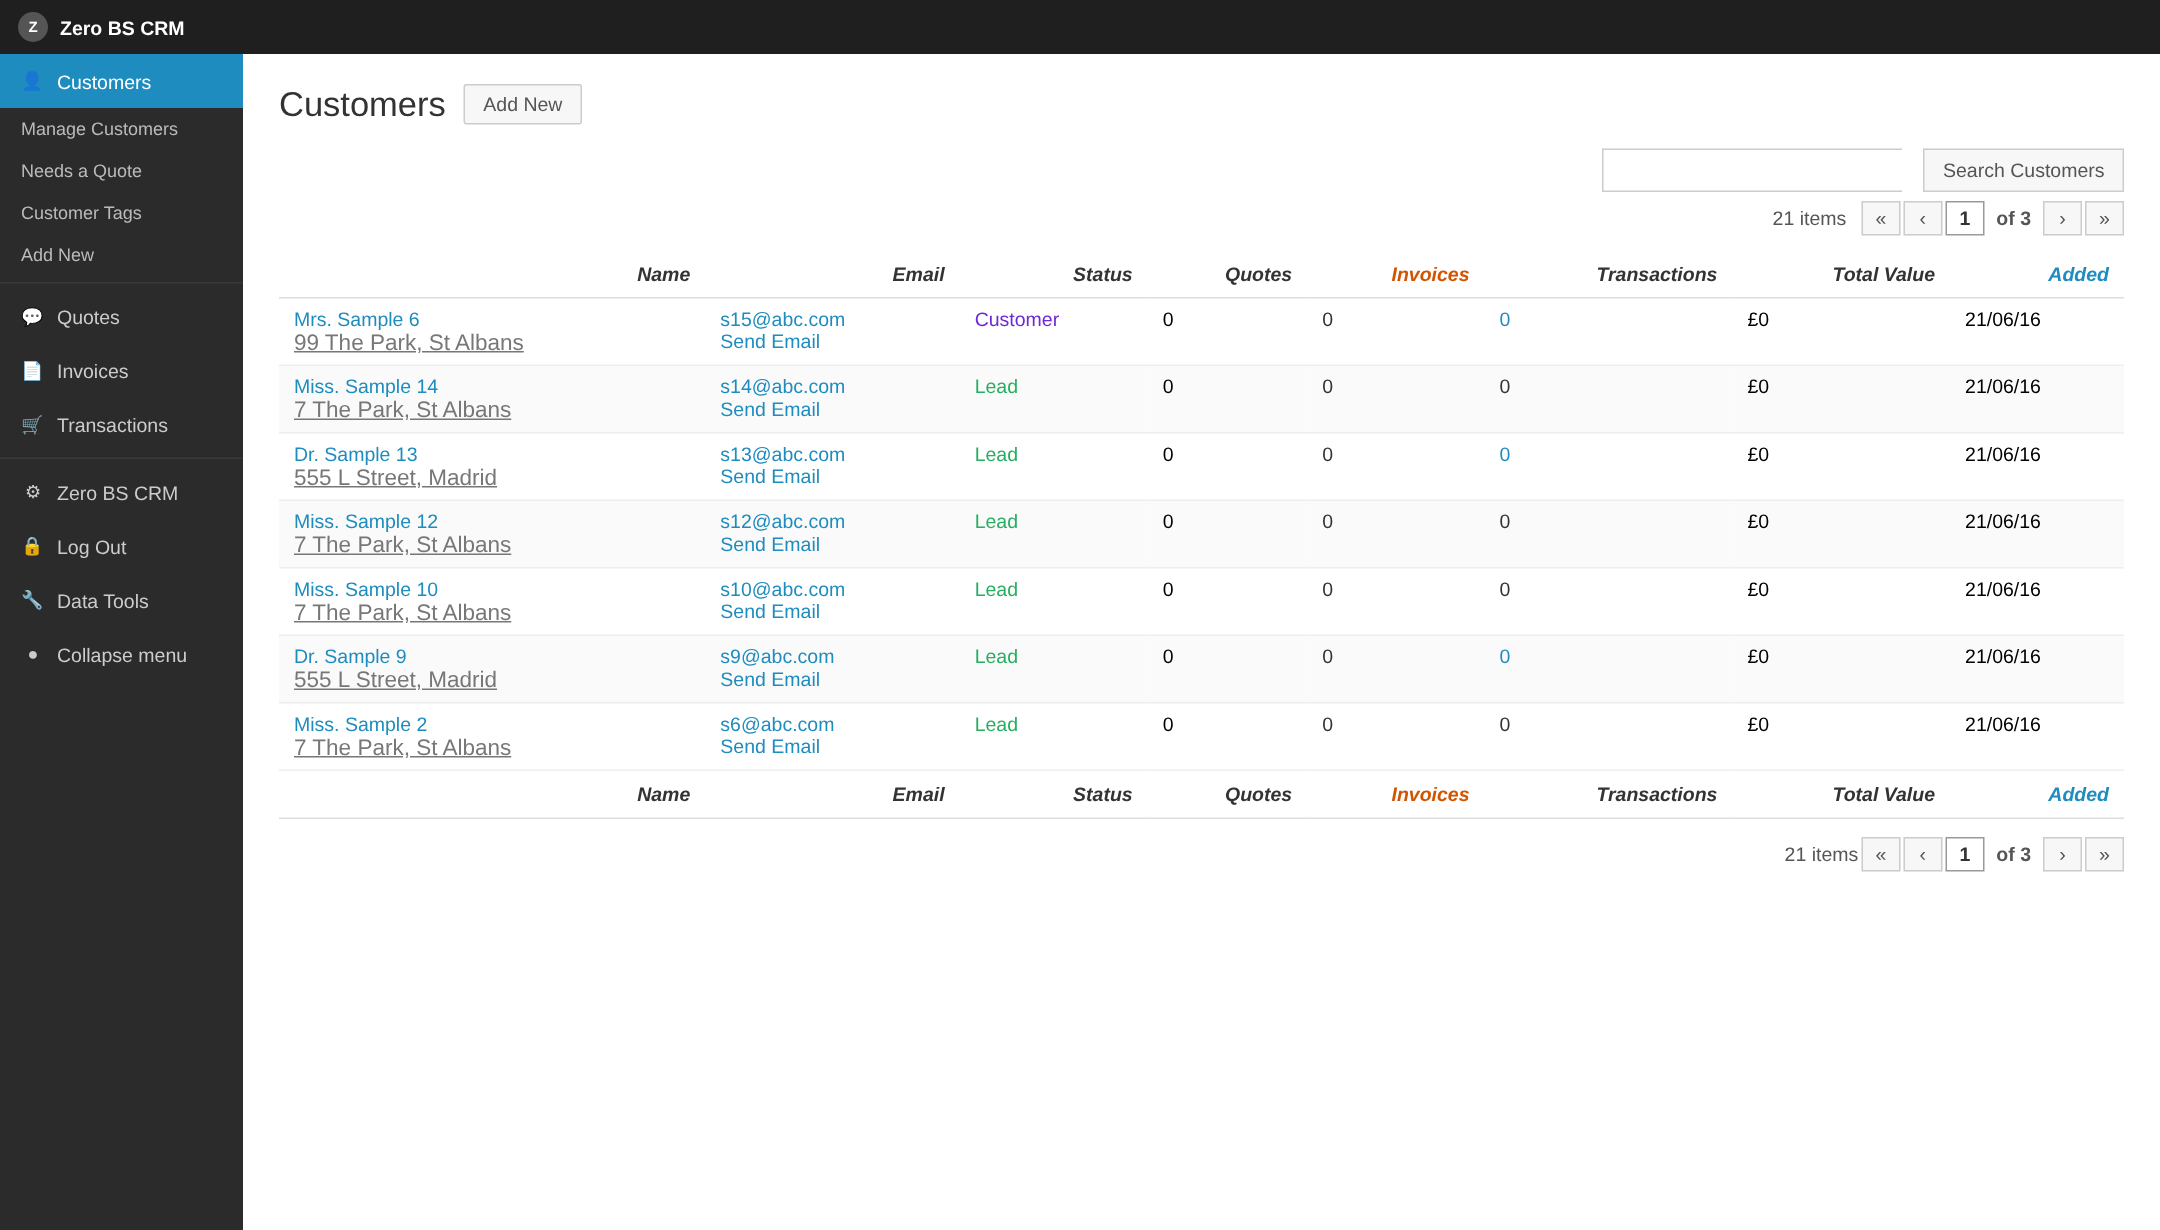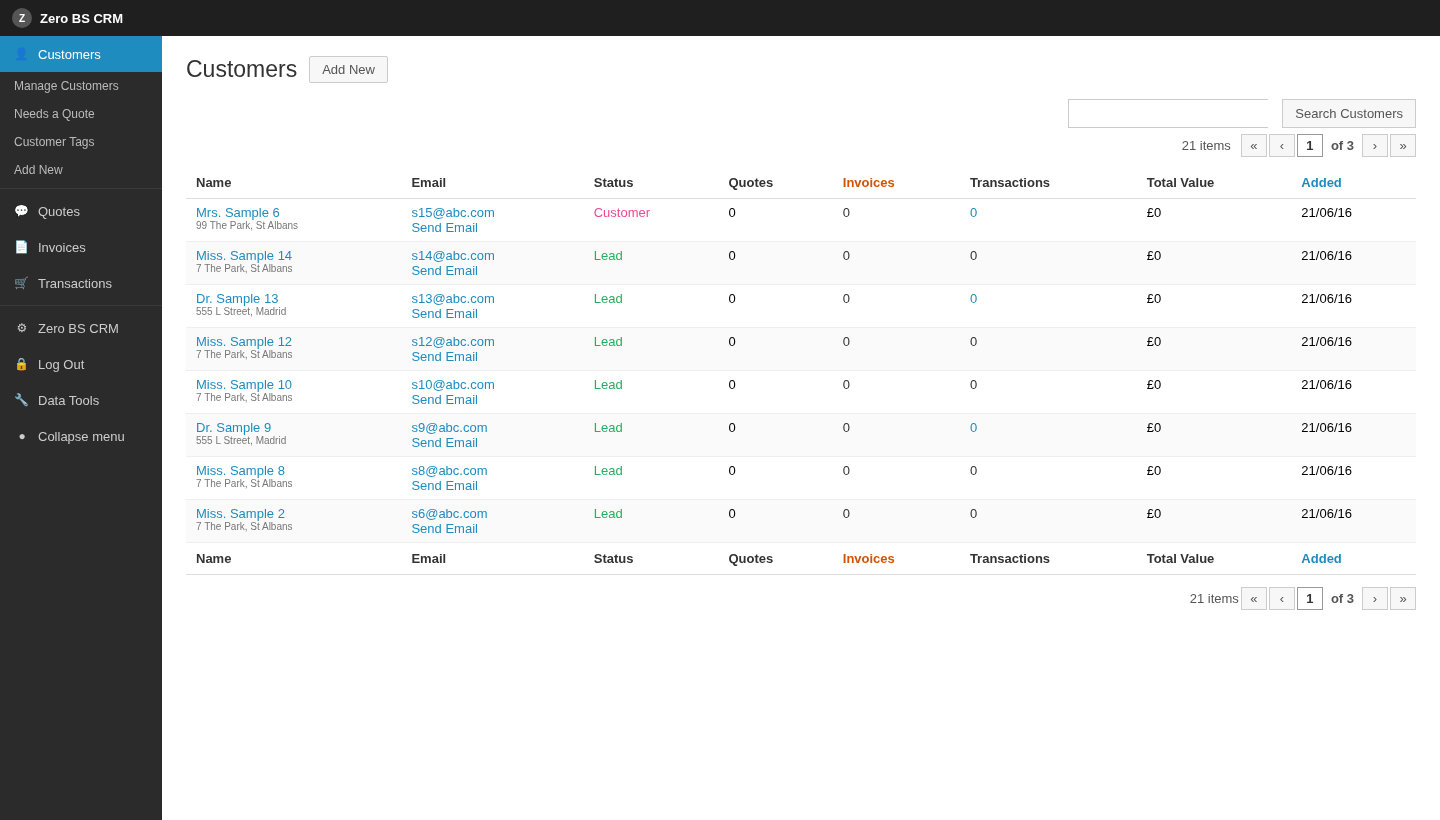--- a/index.html
+++ b/index.html
@@ -163,48 +163,50 @@
       font-weight: bold;
     }
 
     
     .customers-table {
       width: 100%;
       border-collapse: collapse;
       font-size: 13px;
     }
     .customers-table th {
-      text-align: left;
+      text-align: right;
       padding: 8px 10px;
       border-bottom: 1px solid #ddd;
       font-weight: 600;
       color: #333;
       background: #fff;
+      font-style: italic;
     }
     .customers-table th.col-invoices,
     .customers-table td.col-invoices,
     .customers-table th.col-added,
     .customers-table td.col-added {
       color: #d35400;
     }
     .customers-table tr td {
       padding: 6px 10px;
       vertical-align: top;
       border-bottom: 1px solid #eee;
     }
     .customers-table tr:nth-child(even) td { background: #fafafa; }
     .customer-name a, .customer-email a {
       color: #1e8cbf;
       text-decoration: none;
     }
     .customer-address {
       color: #777;
-      font-size: 10px;
-    }
-    .status-customer { color: #ec4899; }
+      font-size: 15px;
+      text-decoration: underline;
+    }
+    .status-customer { color: #6d28d9; }
     .status-lead { color: #27ae60; }
 
     .bottom-pagination-row {
       display: flex;
       justify-content: flex-end;
       align-items: center;
       gap: 2px;
       padding: 12px 0 4px 0;
       font-size: 13px;
       color: #555;
@@ -396,36 +398,20 @@
       </td>
       <td><span class="status-lead">Lead</span></td>
       <td>0</td>
       <td class="col-invoices" style="color:#333;">0</td>
       <td style="color:#1e8cbf;">0</td>
       <td>£0</td>
       <td>21/06/16</td>
     </tr>
             <tr>
       <td>
-        <div class="customer-name"><a href="#">Miss. Sample 8</a></div>
-        <div class="customer-address">7 The Park, St Albans</div>
-      </td>
-      <td>
-        <div class="customer-email"><a href="#">s8@abc.com</a></div>
-        <div class="customer-email"><a href="#">Send Email</a></div>
-      </td>
-      <td><span class="status-lead">Lead</span></td>
-      <td>0</td>
-      <td class="col-invoices" style="color:#333;">0</td>
-      <td style="color:#333;">0</td>
-      <td>£0</td>
-      <td>21/06/16</td>
-    </tr>
-            <tr>
-      <td>
         <div class="customer-name"><a href="#">Miss. Sample 2</a></div>
         <div class="customer-address">7 The Park, St Albans</div>
       </td>
       <td>
         <div class="customer-email"><a href="#">s6@abc.com</a></div>
         <div class="customer-email"><a href="#">Send Email</a></div>
       </td>
       <td><span class="status-lead">Lead</span></td>
       <td>0</td>
       <td class="col-invoices" style="color:#333;">0</td>

